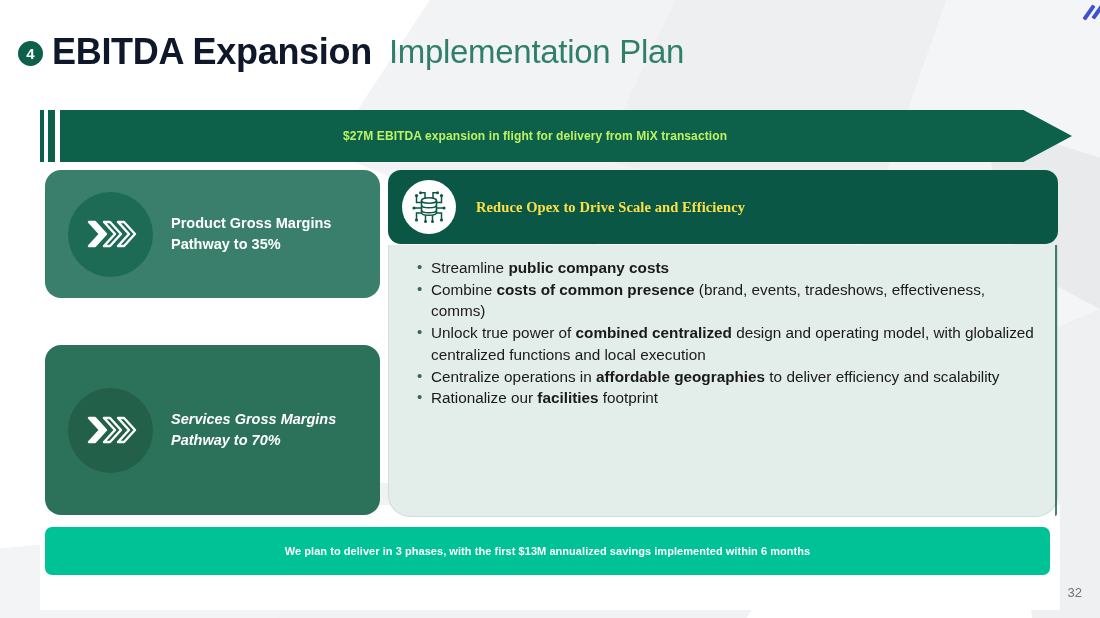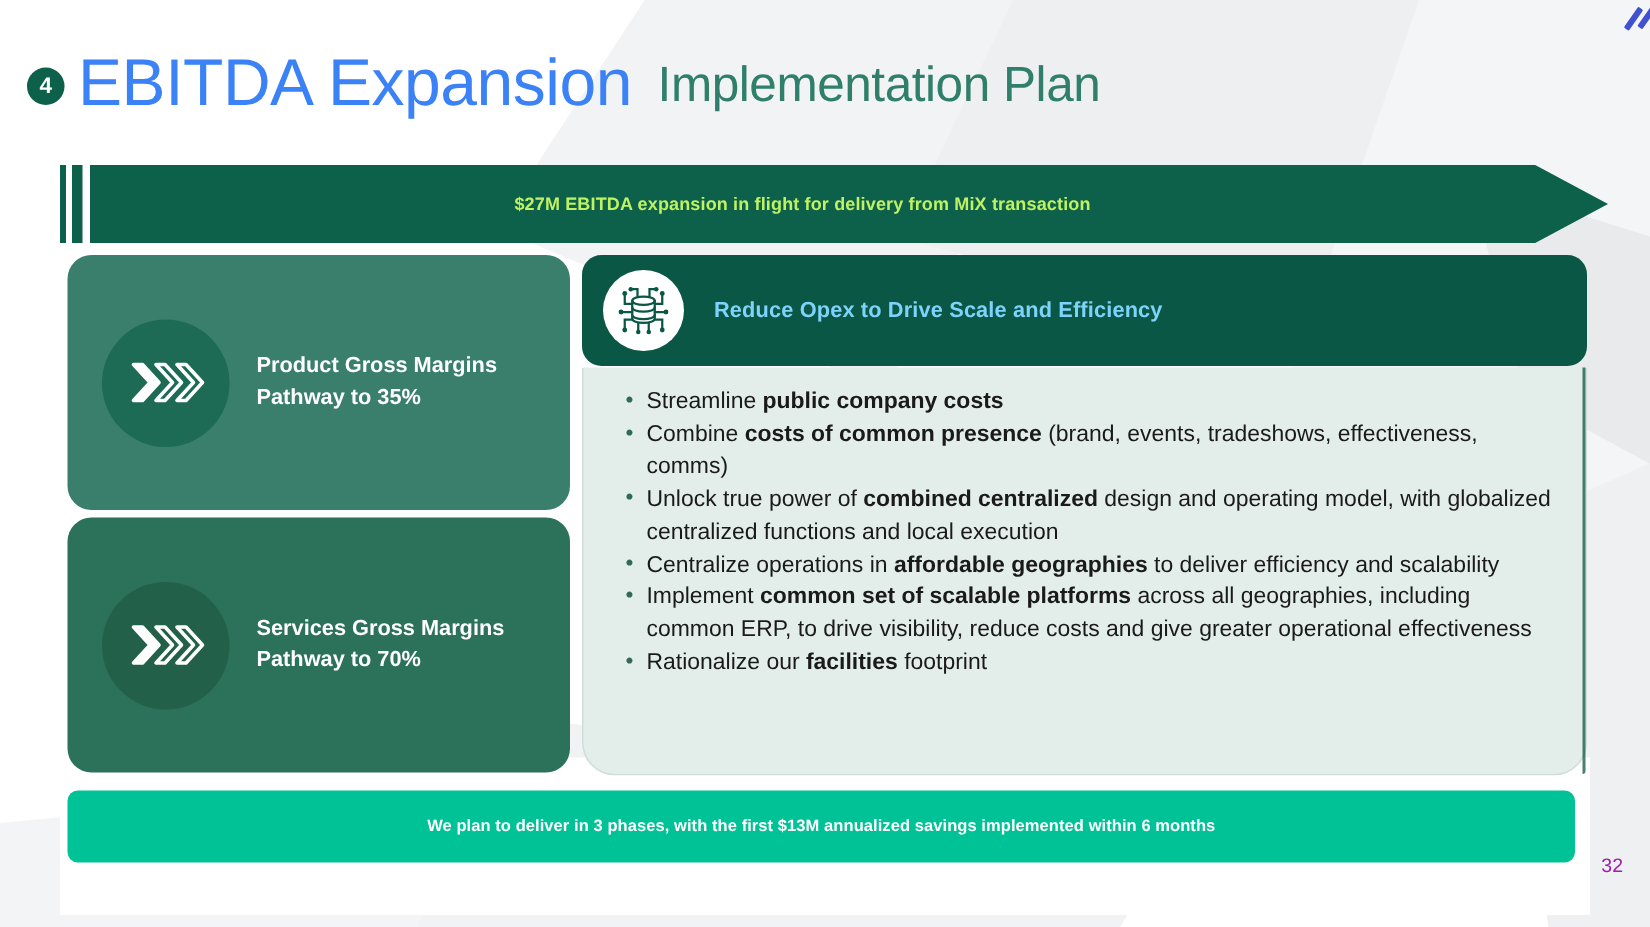--- a/index.html
+++ b/index.html
@@ -90,23 +90,23 @@
     border-radius: 50%;
     background: #0d6049;
     color: #ffffff;
     font-size: 15px;
     font-weight: bold;
     display: flex; align-items: center; justify-content: center;
     line-height: 1;
     margin-top: 2px;
   }
   .title-bold {
-    font-size: 44px;
-    font-weight: normal;
-    color: #3b82f6;
+    font-size: 36px;
+    font-weight: bold;
+    color: #0f172a;
     letter-spacing: -0.3px;
   }
   .title-light {
     font-size: 33px;
     font-weight: normal;
     color: #2f7f6a;
     letter-spacing: -0.3px;
     margin-left: 8px;
   }
 
@@ -144,22 +144,22 @@
   .side-card {
     position: absolute;
     left: 45px;
     width: 335px;
     border-radius: 16px;
     display: flex;
     align-items: center;
     padding-left: 23px;
     gap: 18px;
   }
-  .card-1 { top: 170px; height: 170px; background: #3a7f6b; }
-  .card-2 { top: 345px; height: 170px; background: #2c7159; }
+  .card-1 { top: 170px; height: 128px; background: #3a7f6b; }
+  .card-2 { top: 345px; height: 170px; background: #2c7159; font-style: italic; }
 
   .circle-icon {
     width: 85px; height: 85px;
     border-radius: 50%;
     flex-shrink: 0;
     display: flex; align-items: center; justify-content: center;
   }
   .card-1 .circle-icon { background: #1d6b54; }
   .card-2 .circle-icon { background: #236049; }
 
@@ -184,24 +184,25 @@
     z-index: 3;
   }
   .header-badge {
     width: 54px; height: 54px;
     border-radius: 50%;
     background: #ffffff;
     display: flex; align-items: center; justify-content: center;
     flex-shrink: 0;
   }
   .panel-title {
-    color: #7dd3fc;
+    color: #fde047;
     font-size: 14.5px;
     font-weight: bold;
     letter-spacing: 0.1px;
+    font-family: Liberation Serif, serif;
   }
 
   .panel-body {
     position: absolute;
     left: 388px; top: 245px;
     width: 670px; height: 272px;
     background: #e3ede9;
     border: 1px solid #cfded8;
     border-top: none;
     border-radius: 0 0 22px 22px;
@@ -249,22 +250,22 @@
   }
   .bottom-banner span {
     color: #ffffff;
     font-size: 11px;
     font-weight: bold;
     letter-spacing: 0.05px;
   }
 
   .page-num {
     position: absolute;
-    right: 18px; bottom: 34px;
-    color: #a21caf;
+    right: 18px; bottom: 18px;
+    color: #737373;
     font-size: 13px;
     z-index: 1;
   }
 </style>
 </head>
 <body>
 
 <div id="slide">
 
   <div class="bg-layer">
@@ -365,21 +366,20 @@
     <span class="panel-title">Reduce Opex to Drive Scale and Efficiency</span>
   </div>
 
   <div class="panel-body">
     <div class="edge-r"></div>
     <ul class="bullets" id="bullet-list">
         <li><span>Streamline </span><b>public company costs</b></li>
         <li><span>Combine </span><b>costs of common presence</b><span> (brand, events, tradeshows, effectiveness, comms)</span></li>
         <li><span>Unlock true power of </span><b>combined centralized</b><span> design and operating model, with globalized centralized functions and local execution</span></li>
         <li><span>Centralize operations in </span><b>affordable geographies</b><span> to deliver efficiency and scalability</span></li>
-        <li><span>Implement </span><b>common set of scalable platforms</b><span> across all geographies, including common ERP, to drive visibility, reduce costs and give greater operational effectiveness</span></li>
         <li><span>Rationalize our </span><b>facilities</b><span> footprint</span></li>
       </ul>
   </div>
 
   <div class="bottom-banner">
     <span>We plan to deliver in 3 phases, with the first $13M annualized savings implemented within 6 months</span>
   </div>
 
   <div class="page-num">32</div>
 </div>

